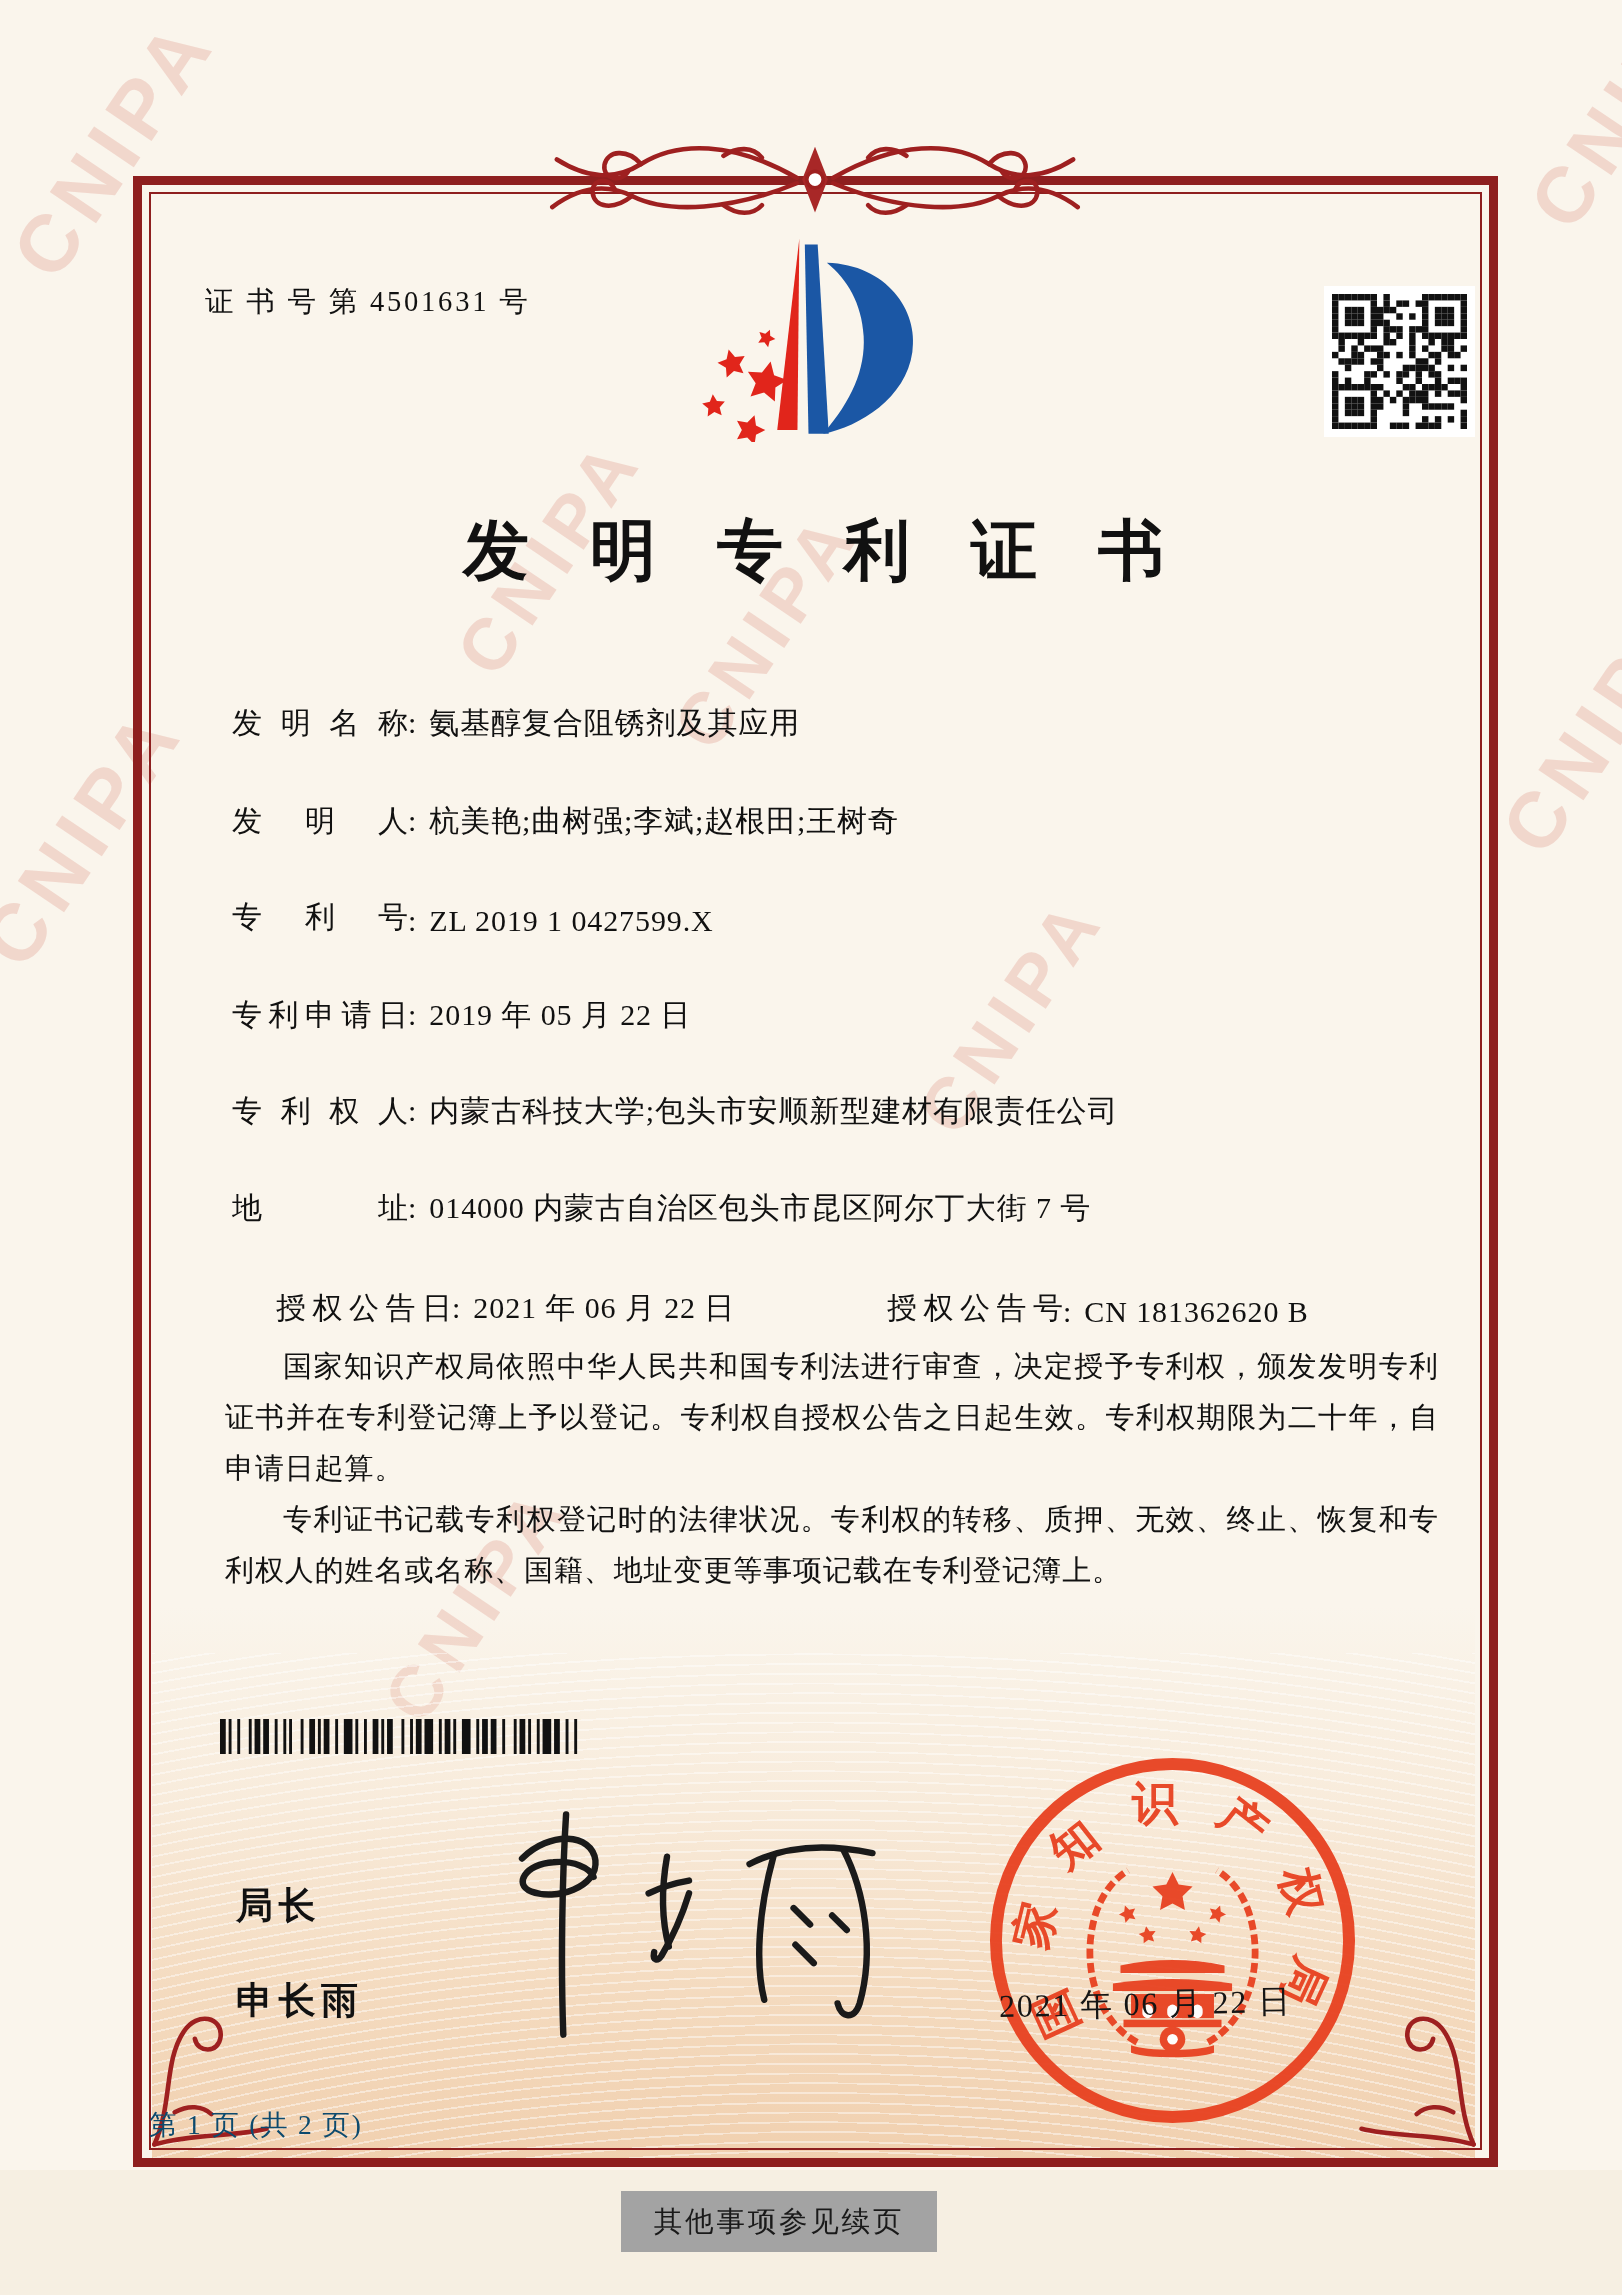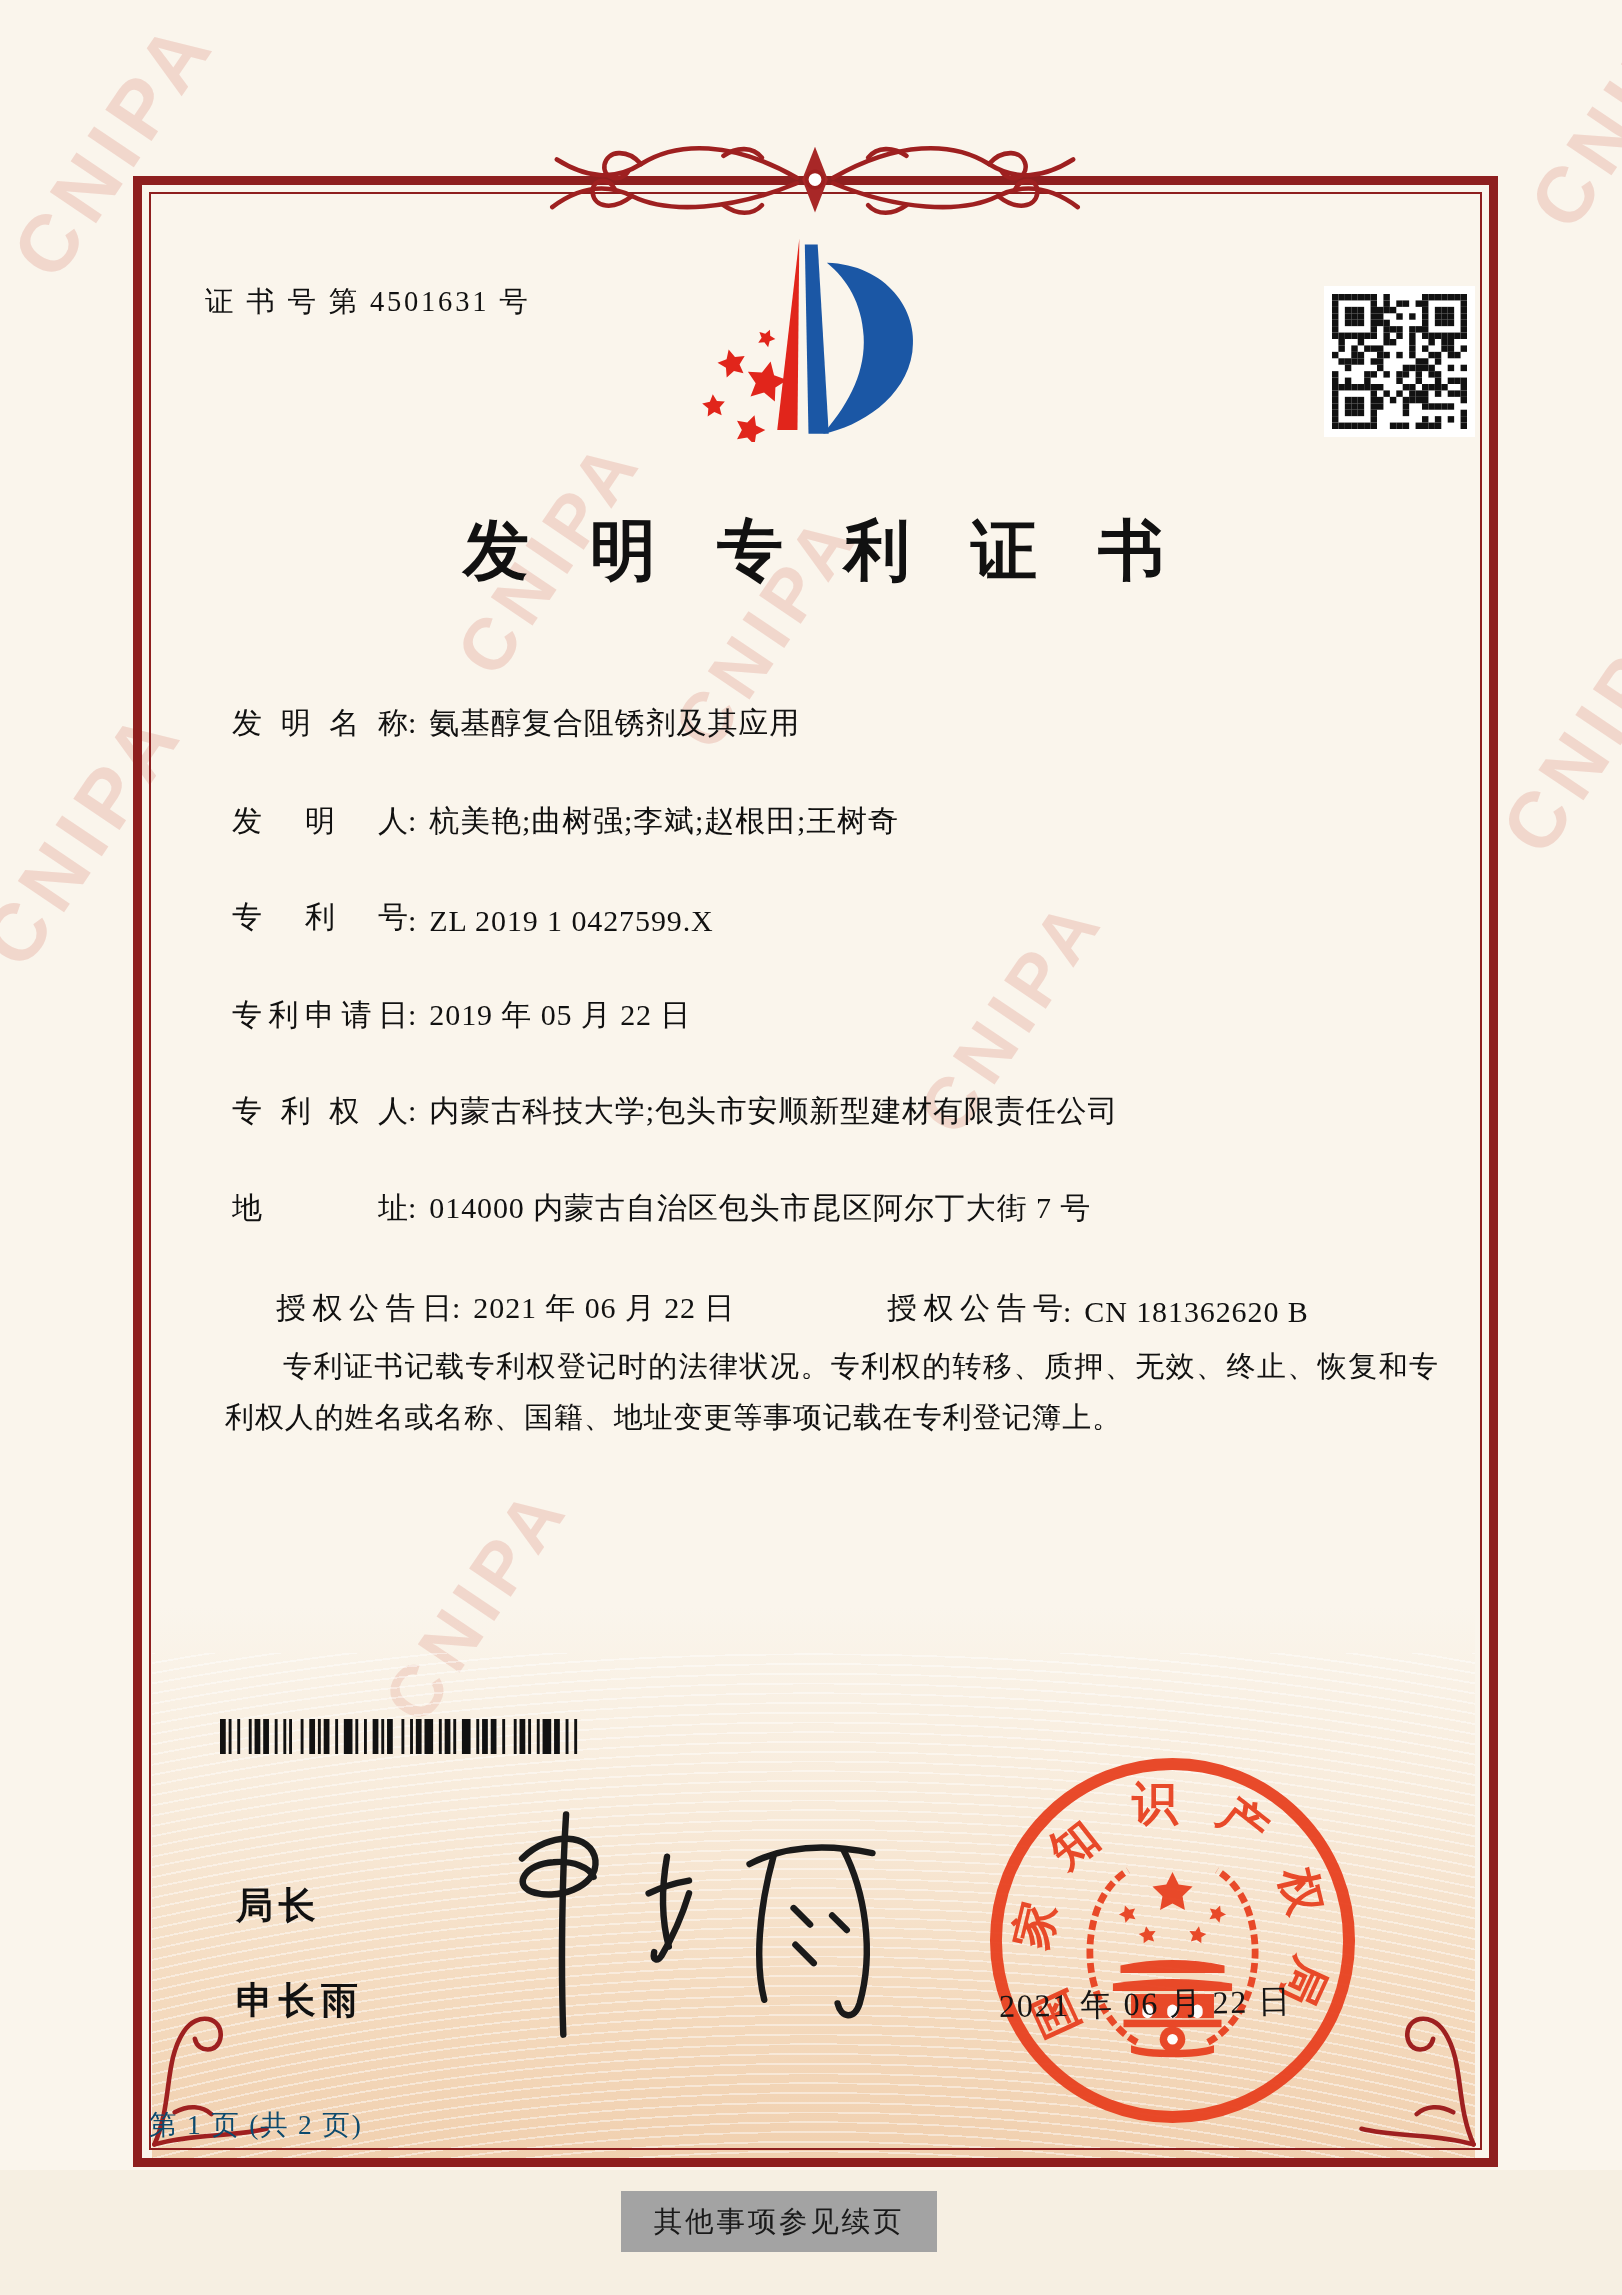--- a/index.html
+++ b/index.html
@@ -402,20 +402,21 @@
   <span class="flabel">地址</span><span class="fcolon">:</span><span class="fvalue">014000  内蒙古自治区包头市昆区阿尔丁大街 7 号</span>
 </div>
 <div class="frow" style="top:1288px;margin-left:44px;">
   <span class="flabel">授权公告日</span><span class="fcolon">:</span><span class="fvalue">2021 年 06 月 22 日</span>
   <span class="grant-no-col">
     <span class="flabel">授权公告号</span><span class="fcolon">:</span><span class="fvalue">CN 181362620 B</span>
   </span>
 </div>
 
 <div class="abs body-text">
+  <p>国家知识产权局依照中华人民共和国专利法进行审查，决定授予专利权，颁发发明专利证书并在专利登记簿上予以登记。专利权自授权公告之日起生效。专利权期限为二十年，自申请日起算。</p>
   <p>专利证书记载专利权登记时的法律状况。专利权的转移、质押、无效、终止、恢复和专利权人的姓名或名称、国籍、地址变更等事项记载在专利登记簿上。</p>
 </div>
 
 <div class="abs barcode"><svg width="360" height="35" viewBox="0 0 274.99999999999983 38" preserveAspectRatio="none">
       <g fill="#111">
         <rect x="0" y="0" width="4.4" height="38"></rect>
         <rect x="6.6000000000000005" y="0" width="2.2" height="38"></rect>
         <rect x="13.200000000000001" y="0" width="2.2" height="38"></rect>
         <rect x="22.000000000000004" y="0" width="2.2" height="38"></rect>
         <rect x="26.400000000000002" y="0" width="4.4" height="38"></rect>

